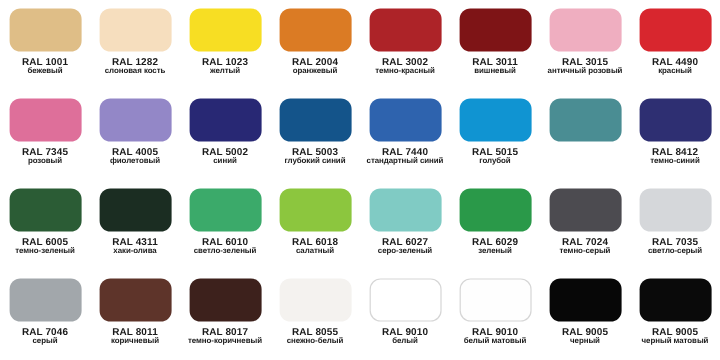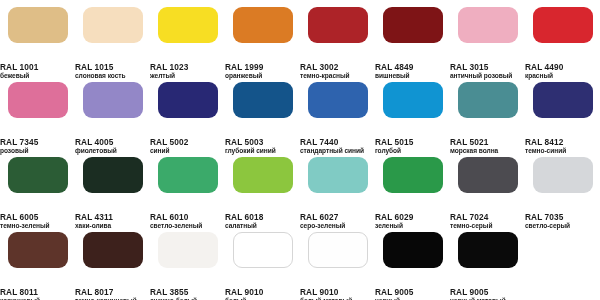--- a/index.html
+++ b/index.html
@@ -36,21 +36,22 @@
     width: 60px;
     height: 36px;
     border-radius: 9px;
     box-sizing: border-box;
     flex: 0 0 auto;
   }
   .chip.bordered {
     border: 1px solid #d6d6d6;
   }
   .label-block {
-    margin-top: 20px;
+    margin-top: 4px;
+    text-align: center;
     line-height: 1.08;
     width: 75px;
     color: #1a1a1a;
   }
   .ral-code {
     font-size: 8.3px;
     font-weight: bold;
     letter-spacing: 0.1px;
     white-space: nowrap;
     display: block;
@@ -71,49 +72,49 @@
     <div class="swatch-cell">
       <div class="chip" style="background: rgb(223, 190, 135);"></div>
       <div class="label-block">
         <span class="ral-code">RAL 1001</span>
         <span class="ral-name">бежевый</span>
       </div>
     </div>
     <div class="swatch-cell">
       <div class="chip" style="background: rgb(246, 222, 190);"></div>
       <div class="label-block">
-        <span class="ral-code">RAL 1015</span>
+        <span class="ral-code">RAL 1282</span>
         <span class="ral-name">слоновая кость</span>
       </div>
     </div>
     <div class="swatch-cell">
       <div class="chip" style="background: rgb(247, 222, 35);"></div>
       <div class="label-block">
         <span class="ral-code">RAL 1023</span>
         <span class="ral-name">желтый</span>
       </div>
     </div>
     <div class="swatch-cell">
       <div class="chip" style="background: rgb(219, 123, 36);"></div>
       <div class="label-block">
-        <span class="ral-code">RAL 1999</span>
+        <span class="ral-code">RAL 2004</span>
         <span class="ral-name">оранжевый</span>
       </div>
     </div>
     <div class="swatch-cell">
       <div class="chip" style="background: rgb(173, 35, 40);"></div>
       <div class="label-block">
         <span class="ral-code">RAL 3002</span>
         <span class="ral-name">темно-красный</span>
       </div>
     </div>
     <div class="swatch-cell">
       <div class="chip" style="background: rgb(126, 20, 22);"></div>
       <div class="label-block">
-        <span class="ral-code">RAL 4849</span>
+        <span class="ral-code">RAL 3011</span>
         <span class="ral-name">вишневый</span>
       </div>
     </div>
     <div class="swatch-cell">
       <div class="chip" style="background: rgb(239, 174, 192);"></div>
       <div class="label-block">
         <span class="ral-code">RAL 3015</span>
         <span class="ral-name">античный розовый</span>
       </div>
     </div>
@@ -161,24 +162,20 @@
     </div>
     <div class="swatch-cell">
       <div class="chip" style="background: rgb(16, 148, 210);"></div>
       <div class="label-block">
         <span class="ral-code">RAL 5015</span>
         <span class="ral-name">голубой</span>
       </div>
     </div>
     <div class="swatch-cell">
       <div class="chip" style="background: rgb(74, 141, 147);"></div>
-      <div class="label-block">
-        <span class="ral-code">RAL 5021</span>
-        <span class="ral-name">морская волна</span>
-      </div>
     </div>
     <div class="swatch-cell">
       <div class="chip" style="background: rgb(46, 47, 114);"></div>
       <div class="label-block">
         <span class="ral-code">RAL 8412</span>
         <span class="ral-name">темно-синий</span>
       </div>
     </div>
     <div class="swatch-cell">
       <div class="chip" style="background: rgb(43, 92, 53);"></div>
@@ -230,37 +227,44 @@
       </div>
     </div>
     <div class="swatch-cell">
       <div class="chip" style="background: rgb(213, 215, 218);"></div>
       <div class="label-block">
         <span class="ral-code">RAL 7035</span>
         <span class="ral-name">светло-серый</span>
       </div>
     </div>
     <div class="swatch-cell">
+      <div class="chip" style="background: rgb(162, 167, 171);"></div>
+      <div class="label-block">
+        <span class="ral-code">RAL 7046</span>
+        <span class="ral-name">серый</span>
+      </div>
+    </div>
+    <div class="swatch-cell">
       <div class="chip" style="background: rgb(94, 52, 42);"></div>
       <div class="label-block">
         <span class="ral-code">RAL 8011</span>
         <span class="ral-name">коричневый</span>
       </div>
     </div>
     <div class="swatch-cell">
       <div class="chip" style="background: rgb(61, 33, 28);"></div>
       <div class="label-block">
         <span class="ral-code">RAL 8017</span>
         <span class="ral-name">темно-коричневый</span>
       </div>
     </div>
     <div class="swatch-cell">
       <div class="chip" style="background: rgb(244, 242, 239);"></div>
       <div class="label-block">
-        <span class="ral-code">RAL 3855</span>
+        <span class="ral-code">RAL 8055</span>
         <span class="ral-name">снежно-белый</span>
       </div>
     </div>
     <div class="swatch-cell">
       <div class="chip bordered" style="background: rgb(255, 255, 255);"></div>
       <div class="label-block">
         <span class="ral-code">RAL 9010</span>
         <span class="ral-name">белый</span>
       </div>
     </div>

